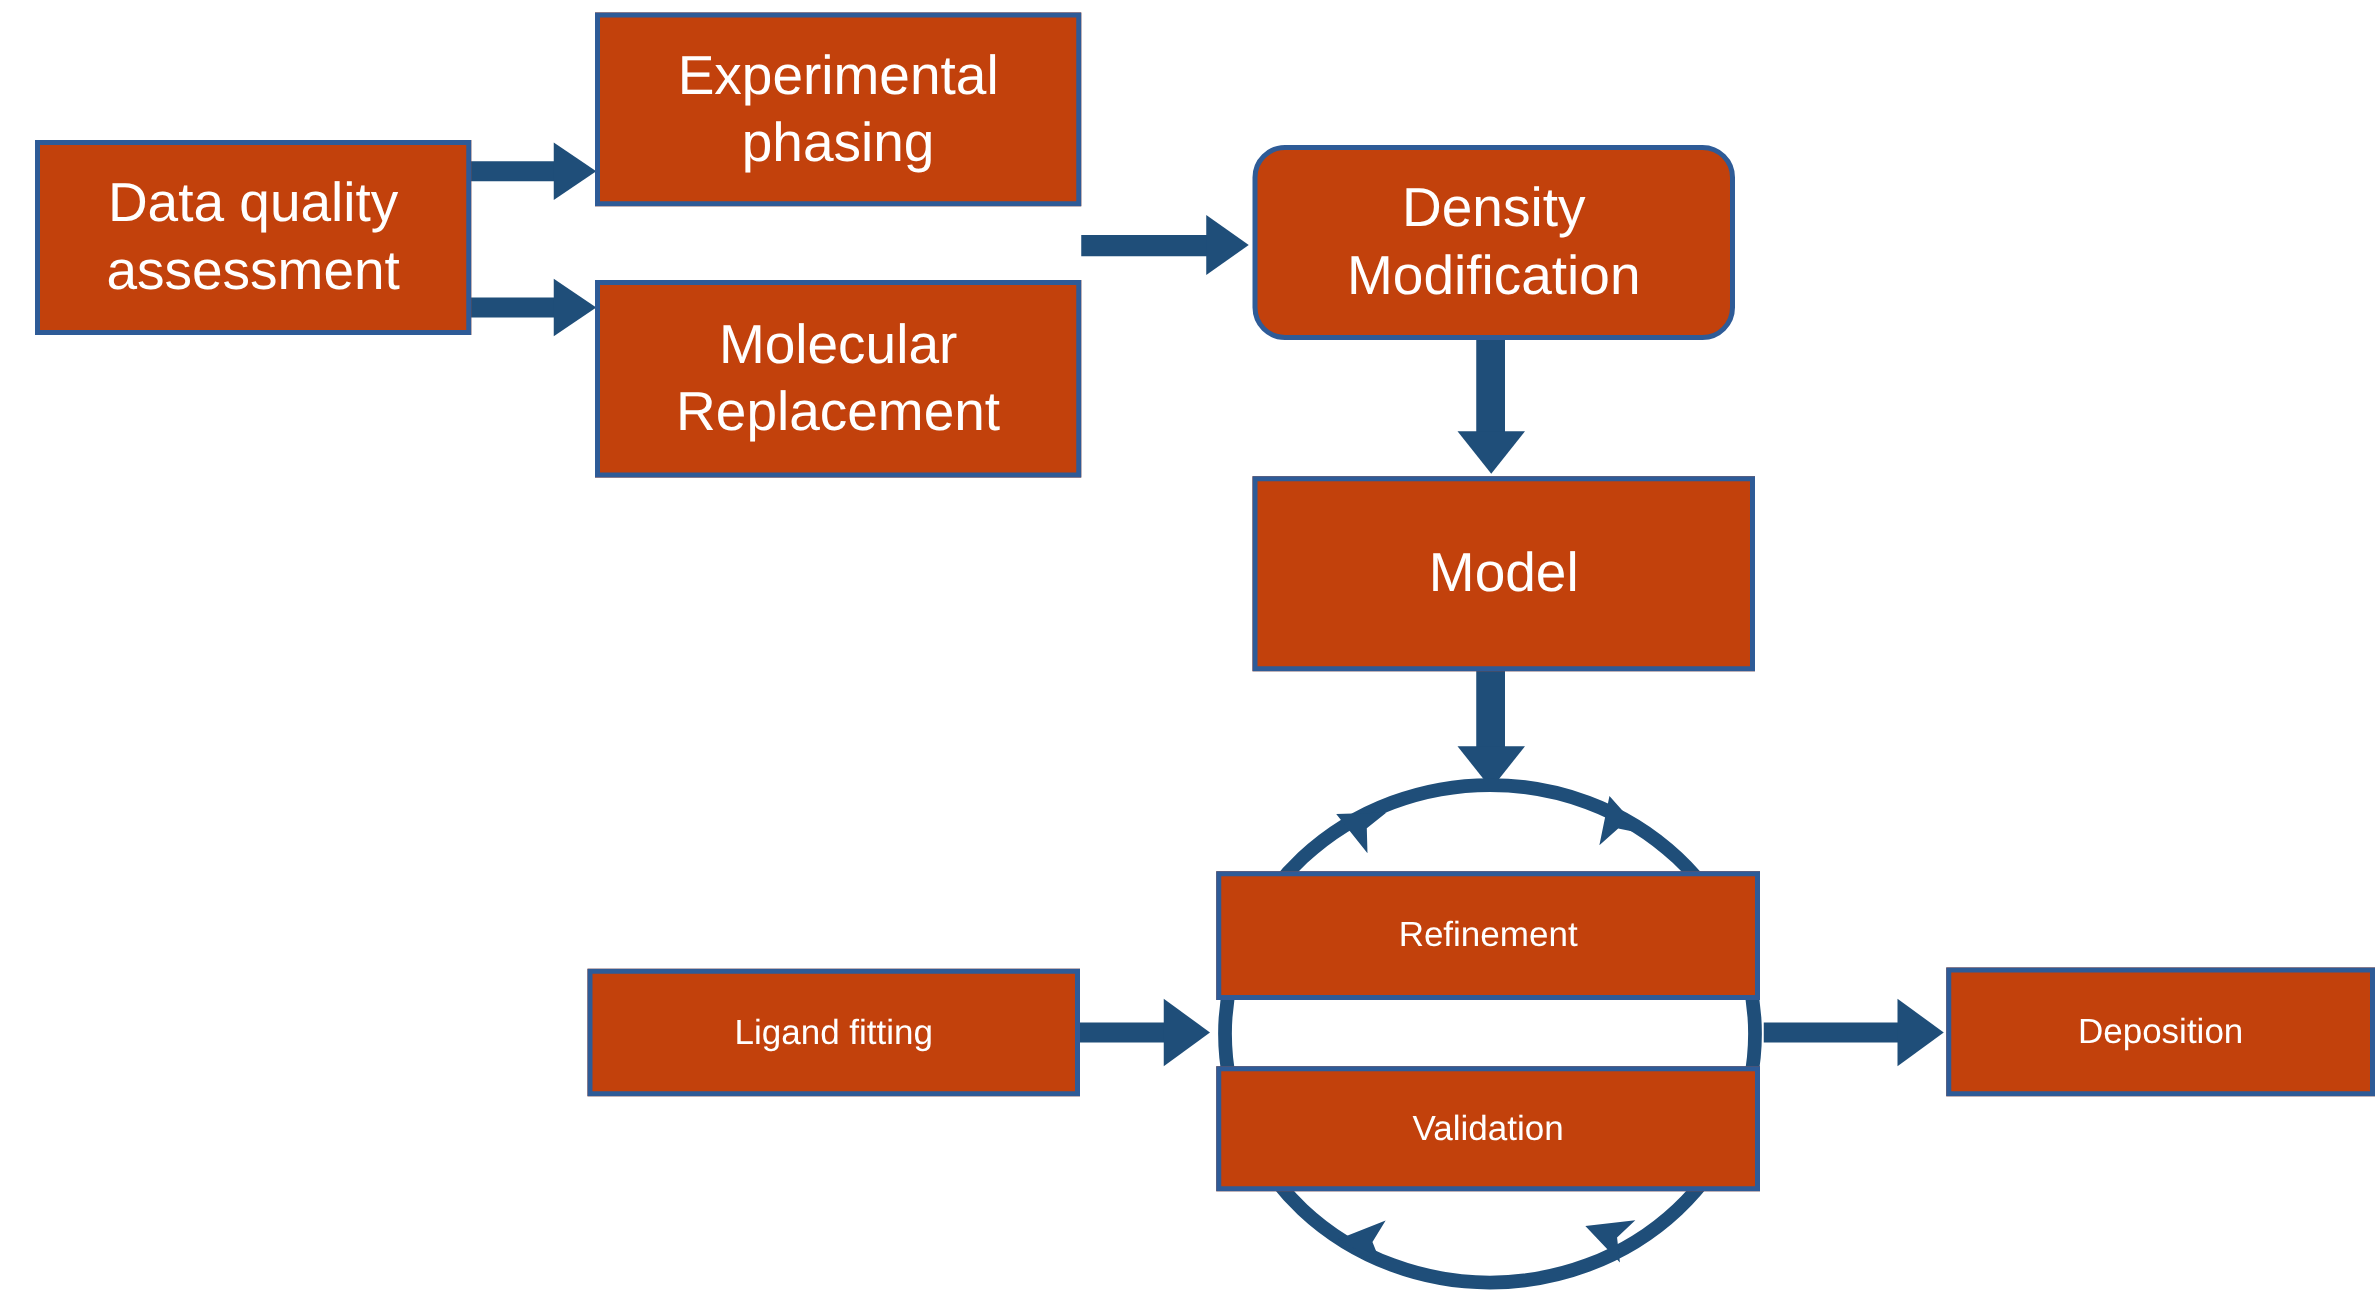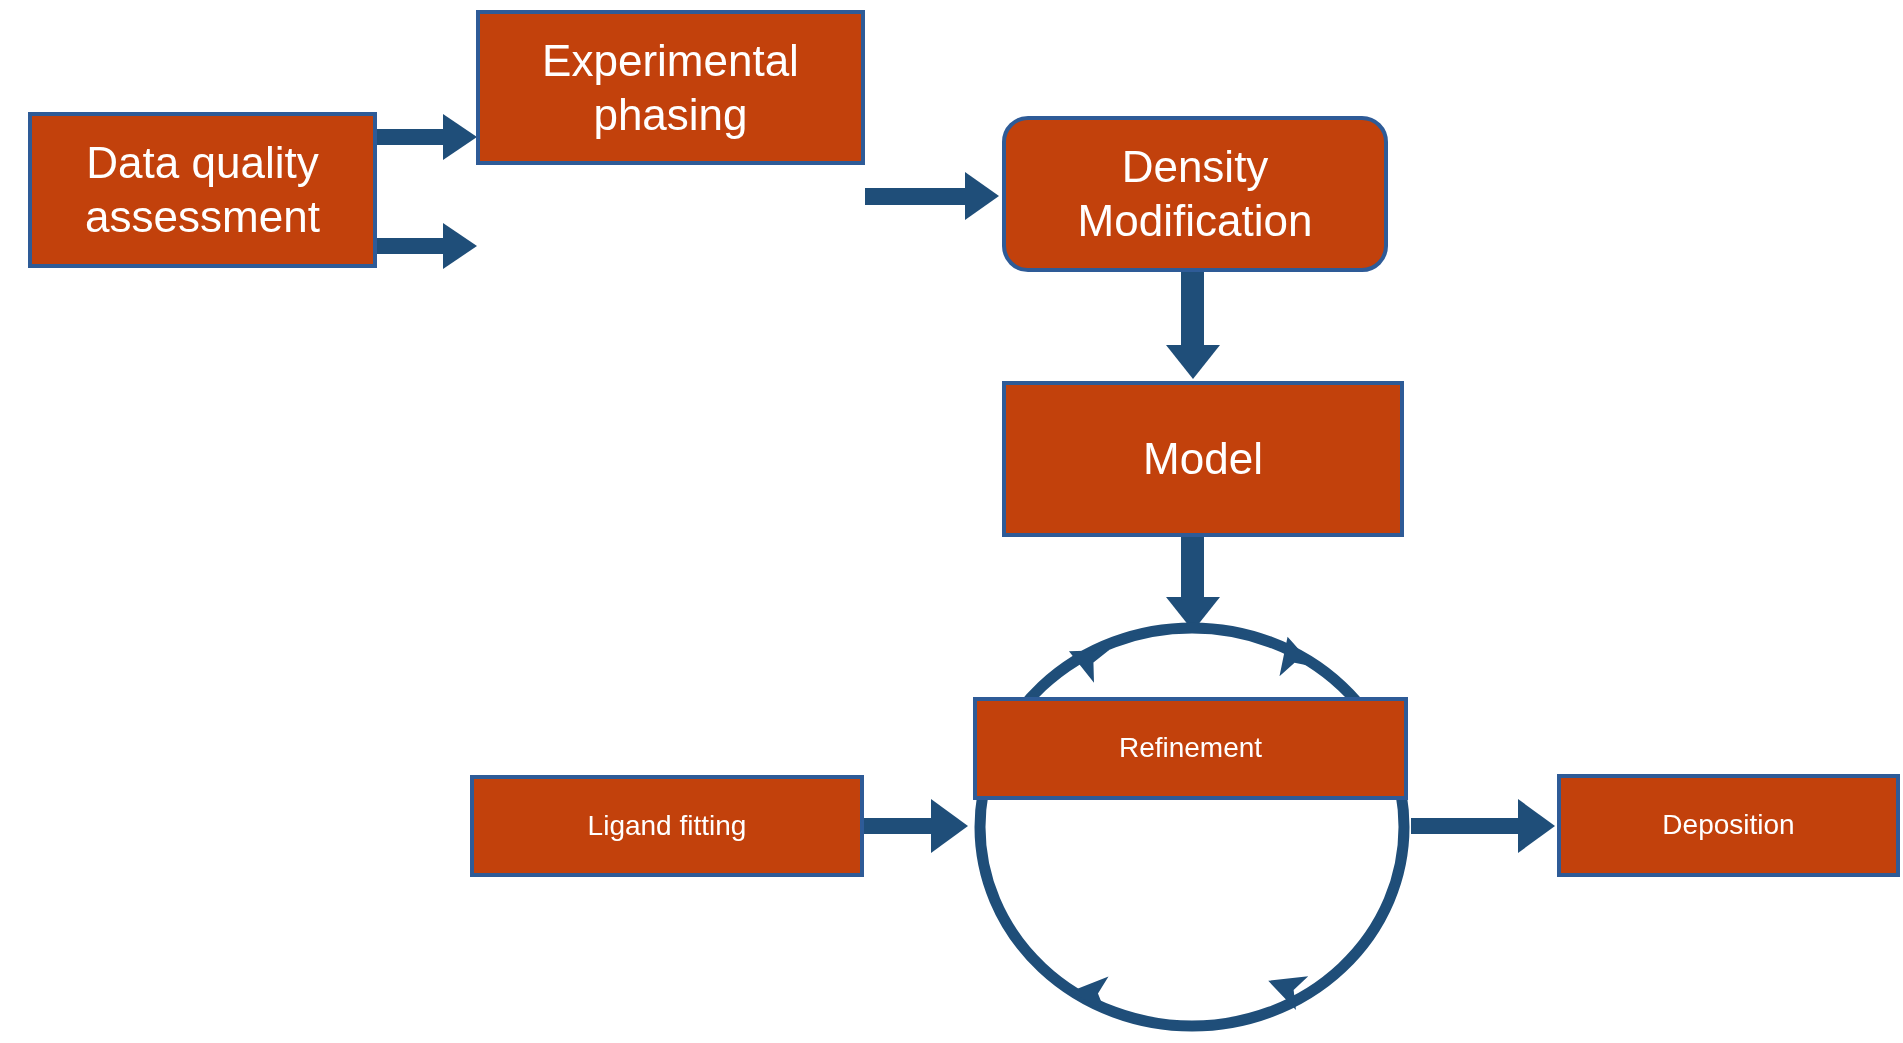--- a/index.html
+++ b/index.html
@@ -104,34 +104,41 @@
   <div class="node fs-lg" id="n-data-quality">
     <span class="ln">Data quality</span>
     <span class="ln">assessment</span>
   </div>
 
   <div class="node fs-lg" id="n-experimental-phasing">
     <span class="ln">Experimental</span>
     <span class="ln">phasing</span>
   </div>
 
+  <div class="node fs-lg" id="n-molecular-replacement">
+    <span class="ln">Molecular</span>
+    <span class="ln">Replacement</span>
+  </div>
 
   <div class="node fs-lg" id="n-density-modification">
     <span class="ln">Density</span>
     <span class="ln">Modification</span>
   </div>
 
   <div class="node fs-lg" id="n-model-rebuilding">
     <span class="ln">Model</span>
   </div>
 
   <div class="node fs-md" id="n-refinement">
     <span class="ln">Refinement</span>
   </div>
 
+  <div class="node fs-md" id="n-validation">
+    <span class="ln">Validation</span>
+  </div>
 
   <div class="node fs-md" id="n-ligand-fitting">
     <span class="ln">Ligand fitting</span>
   </div>
 
   <div class="node fs-md" id="n-deposition">
     <span class="ln">Deposition</span>
   </div>
 
 </div>

